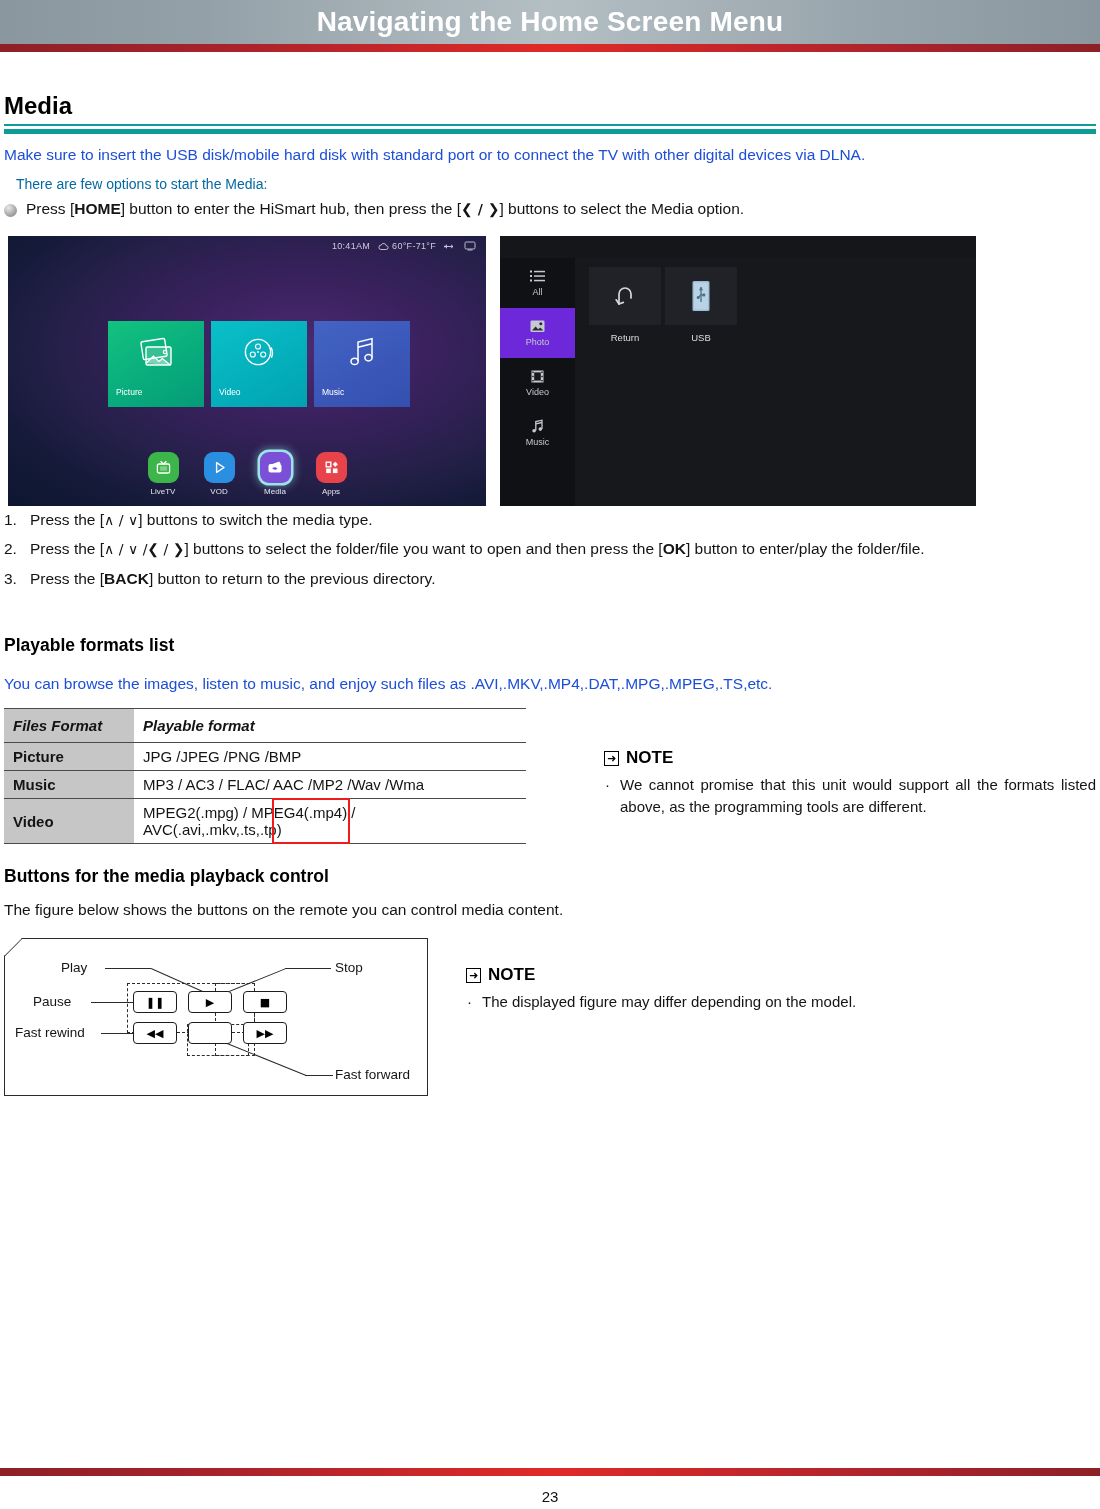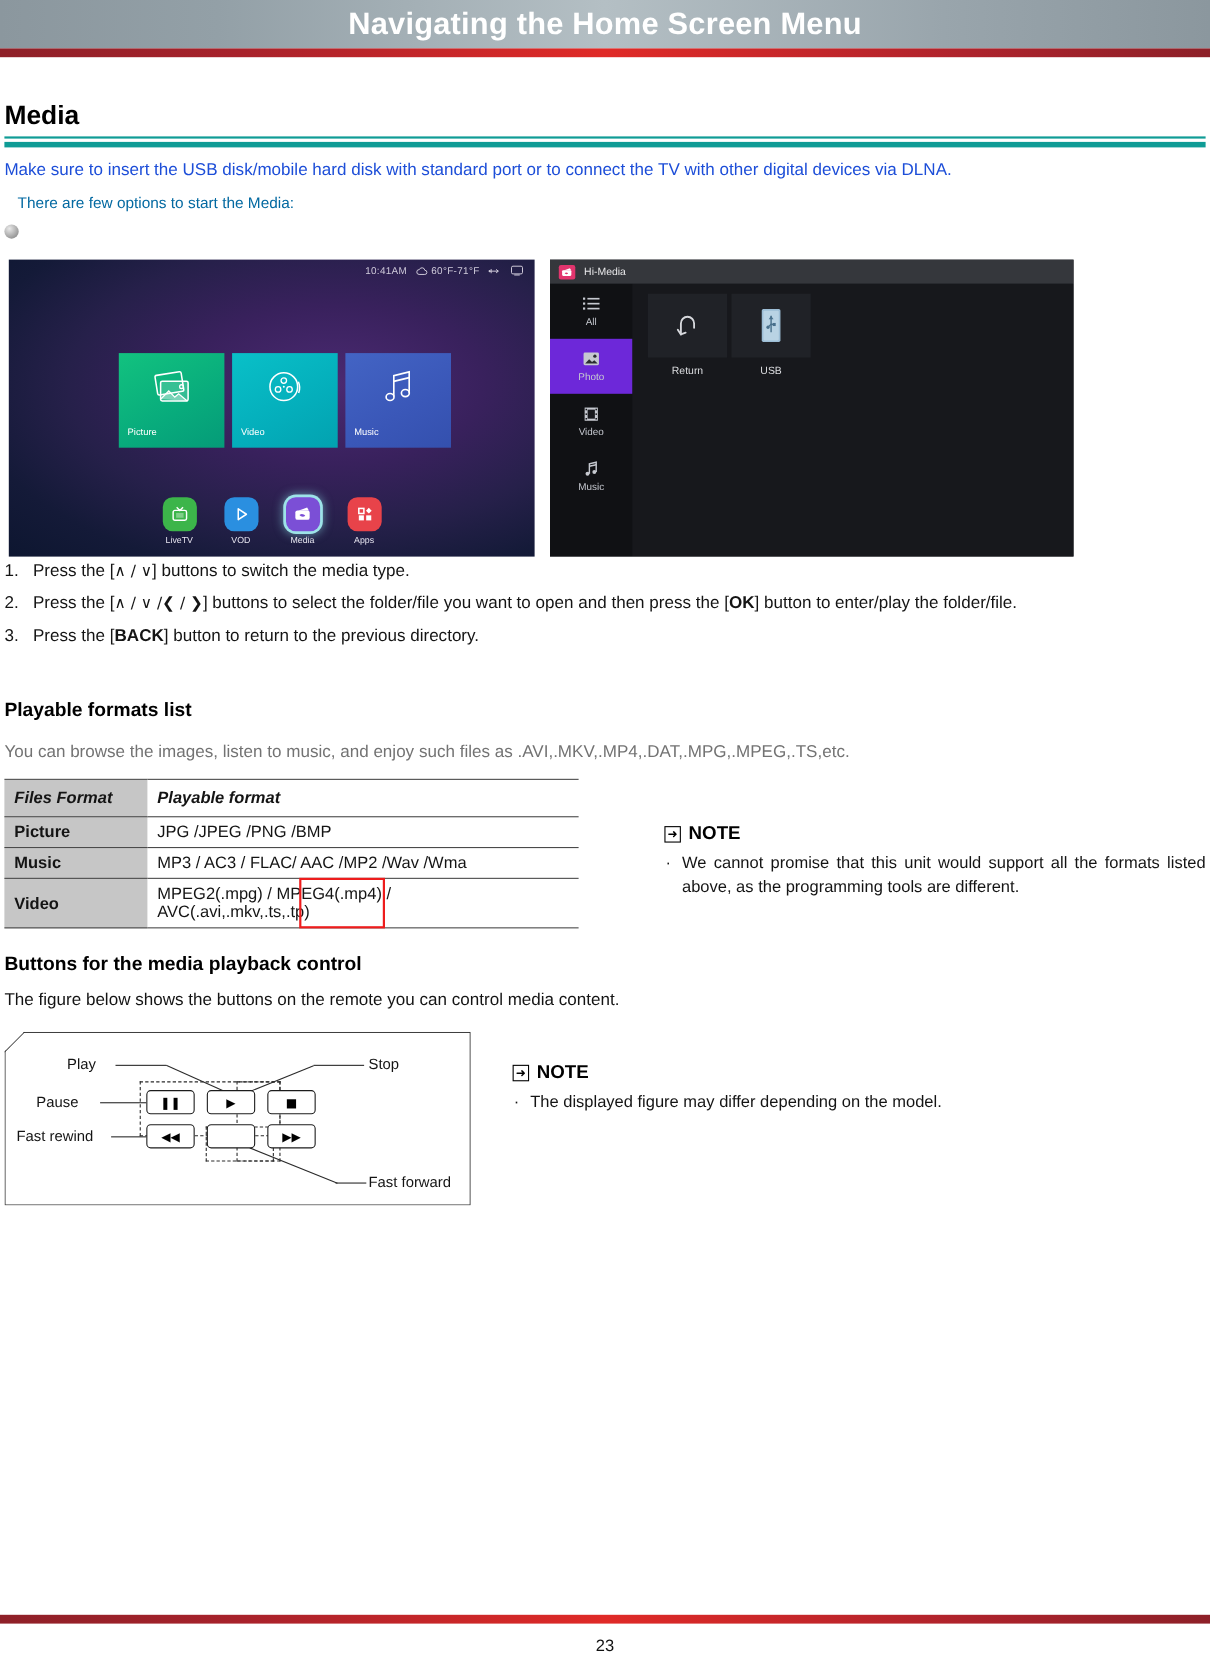--- a/index.html
+++ b/index.html
@@ -78,21 +78,21 @@
   .mediacell .celllabel { margin-top:7px; text-align:center; color:#dcdde0; font-size:9.5px; }
 
   
   .steps { position:absolute; left:4px; top:510px; width:1092px; font-size:15.5px; color:#141414; }
   .step { display:flex; gap:7px; margin-bottom:9px; line-height:1.32; }
   .step .num { flex:0 0 auto; width:19px; }
   .step .txt { flex:1 1 auto; }
 
   
   .sub1 { position:absolute; left:4px; top:635px; font-size:17.5px; font-weight:bold; color:#000; }
-  .p-browse { position:absolute; left:4px; top:675px; width:1092px; font-size:15.5px; color:#737373; }
+  .p-browse { position:absolute; left:4px; top:675px; width:1092px; font-size:15.5px; color:#1d4ed8; }
 
   
   table.fmt { position:absolute; left:4px; top:708px; width:522px; border-collapse:collapse; }
   table.fmt td { border-top:1.5px solid #4a4a4a; border-bottom:1.5px solid #4a4a4a;
     padding:5px 9px; font-size:15px; vertical-align:middle; color:#141414; }
   table.fmt td.c1 { width:130px; background:#c6c6c6; font-weight:bold; }
   table.fmt tr.hdr td { font-style:italic; font-weight:bold; padding-top:8px; padding-bottom:8px; }
   table.fmt tr.hdr td.c1 { background:#c6c6c6; }
   .redbox { position:absolute; left:272px; top:798px; width:78px; height:46px;
     border:2.5px solid #ee1c1c; background:transparent; }
@@ -140,20 +140,21 @@
 
 <div class="sec-title">Media</div>
 <div class="teal-rule-thin"></div>
 <div class="teal-rule-thick"></div>
 
 <div class="p-intro">Make sure to insert the USB disk/mobile hard disk with standard port or to connect the TV with other digital devices via DLNA.</div>
 <div class="p-opts">There are few options to start the Media:</div>
 
 <div class="bullet-row">
   <span class="bullet-dot"></span>
+  <span><span>Press  [</span><b>HOME</b><span>] button to enter the HiSmart hub, then press the [</span><b class="arrow-g">❮ / ❯</b><span>] buttons to select the Media option.</span></span>
 </div>
 
 <div class="tv1">
 
   <div class="tv1-status">
     <span>10:41AM</span>
     <span class="wx">
       <svg width="11" height="9" viewBox="0 0 11 9">
         <path d="M3 7.5h5.2a1.9 1.9 0 0 0 0-3.8 2.6 2.6 0 0 0-5-0.6A1.9 1.9 0 0 0 3 7.5z" fill="none" stroke="#cfcada" stroke-width="0.9"></path>
       </svg>
@@ -244,30 +245,20 @@
           <rect x="3.2" y="9.5" width="4.6" height="4.6" fill="#fff"></rect>
           <rect x="9.9" y="9.5" width="4.6" height="4.6" fill="#fff"></rect>
         </svg>
       </span>
       <span class="docklabel">Apps</span>
     </div>
   </div>
 </div>
 
 <div class="tv2">
-  <div class="tv2-top">
-    <span class="hm-ico">
-      <svg width="11" height="9" viewBox="0 0 11 9">
-        <rect x="1" y="2.6" width="8.4" height="5.2" rx="1" fill="#fff"></rect>
-        <path d="M2.4 2.9 8.1 0.8 9.3 2.7" fill="#fff"></path>
-        <path d="M3.4 5.3c1-1 2.4-0.5 3.1 0.4-1 1-2.4 0.6-3.1-0.4z" fill="#e2356d"></path>
-      </svg>
-    </span>
-    <span class="hm-title">Hi-Media</span>
-  </div>
 
   <div class="tv2-side">
     <div class="sideitem">
       <svg width="17" height="15" viewBox="0 0 17 15">
         <rect x="1" y="1.5" width="2" height="2" fill="#c6c9d0"></rect>
           <rect x="5" y="1.8" width="11" height="1.5" fill="#c6c9d0"></rect>
         <rect x="1" y="6" width="2" height="2" fill="#c6c9d0"></rect>
           <rect x="5" y="6.3" width="11" height="1.5" fill="#c6c9d0"></rect>
         <rect x="1" y="10.5" width="2" height="2" fill="#c6c9d0"></rect>
           <rect x="5" y="10.8" width="11" height="1.5" fill="#c6c9d0"></rect>

